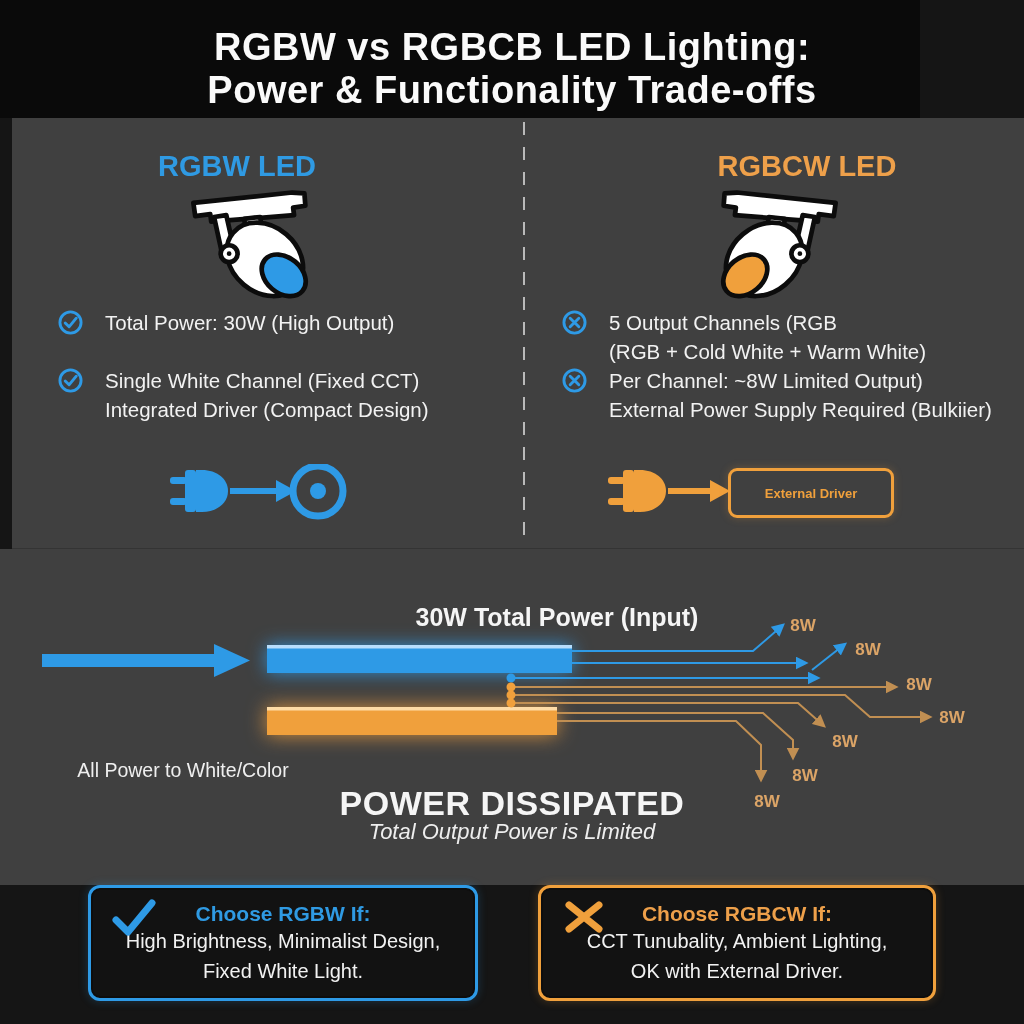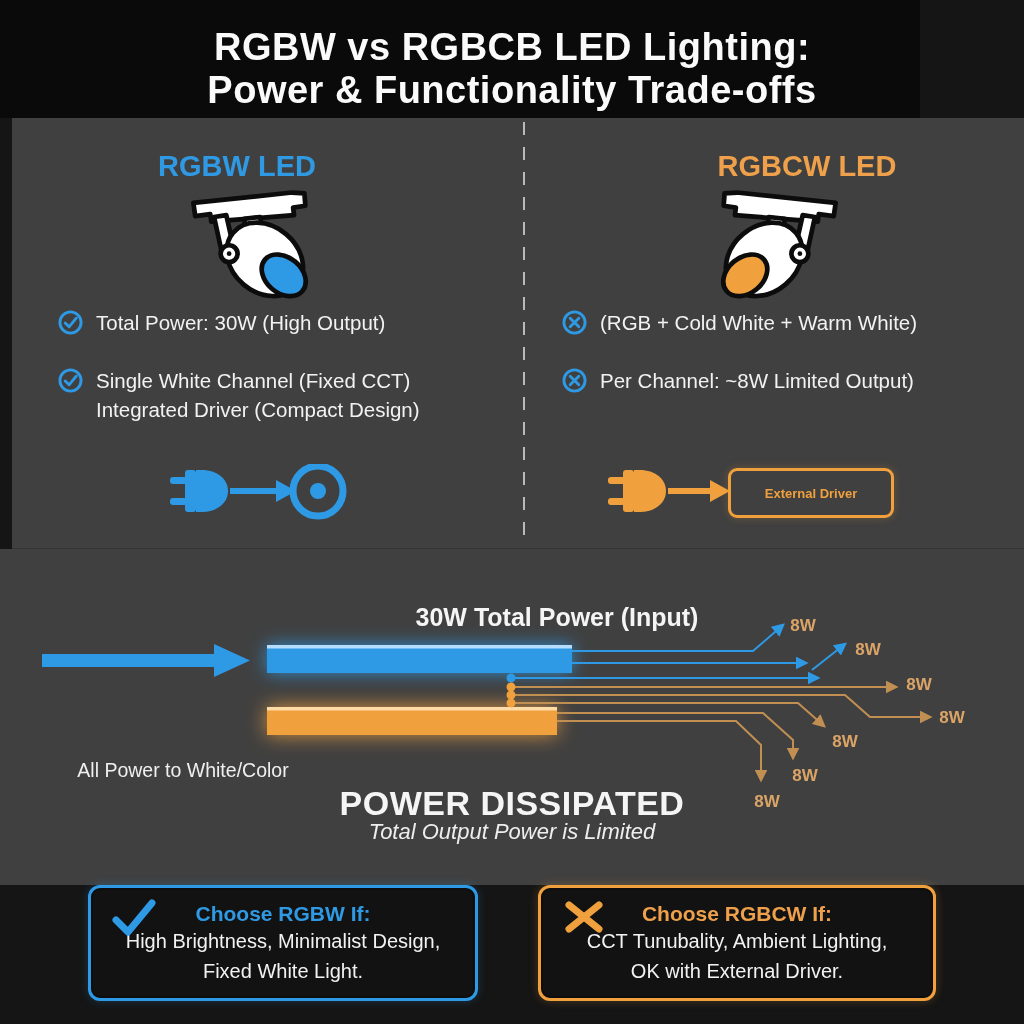--- a/index.html
+++ b/index.html
@@ -15,21 +15,21 @@
   .vdash{position:absolute;left:511px;top:4px;width:2px;height:424px;opacity:.85;
          background:repeating-linear-gradient(to bottom,#cfcfcf 0 13px,transparent 13px 25px);}
   .hline{position:absolute;left:0;top:430px;width:1024px;height:1px;background:#343434;}
   .colhead{position:absolute;top:32px;font-size:29px;font-weight:bold;text-align:center;}
   .colhead.l{left:20px;width:410px;color:#2f9ae3;}
   .colhead.r{left:580px;width:430px;color:#eea04a;}
   .spot{position:absolute;top:64px;width:160px;height:118px;}
   .spot.l{left:155px;} .spot.r{left:690px;transform:scaleX(-1);}
   .bullets{position:absolute;width:470px;}
   .bullets.l{left:46px;} .bullets.r{left:550px;}
-  .brow{position:absolute;left:0;display:flex;align-items:flex-start;gap:13px;}
+  .brow{position:absolute;left:0;display:flex;align-items:flex-start;gap:22px;}
   .brow .bi{flex:0 0 25px;width:25px;height:25px;margin-top:2px;}
   .brow .btxt{font-size:20.5px;line-height:29px;color:#f2f2f2;white-space:nowrap;}
   .row1{top:190px;} .row2{top:248px;justify-content:center;}
   .drv-l{position:absolute;left:158px;top:346px;width:180px;height:60px;}
   .drv-r{position:absolute;left:596px;top:346px;width:125px;height:60px;}
   .extbox{position:absolute;left:716px;top:350px;width:160px;height:44px;
           border:3px solid #f0a03c;border-radius:9px;display:flex;align-items:center;
           justify-content:center;font-size:13px;font-weight:bold;color:#f0a03c;
           box-shadow:0 0 8px rgba(240,160,60,.25);}
   
@@ -113,30 +113,32 @@
       </div>
     </div>
 
     <div class="bullets r">
       <div class="brow row1">
         <svg class="bi" viewBox="0 0 26 26">
           <circle cx="13" cy="13" r="11" fill="none" stroke="#2E9AE6" stroke-width="3"></circle>
           <path d="M8.5 8.5 L17.5 17.5 M17.5 8.5 L8.5 17.5" fill="none" stroke="#2E9AE6" stroke-width="3" stroke-linecap="round"></path>
         </svg>
         <div class="btxt">
+          <div>5 Output Channels (RGB</div>
           <div>(RGB + Cold White + Warm White)</div>
         </div>
       </div>
       <div class="brow row2">
         <svg class="bi" viewBox="0 0 26 26">
           <circle cx="13" cy="13" r="11" fill="none" stroke="#2E9AE6" stroke-width="3"></circle>
           <path d="M8.5 8.5 L17.5 17.5 M17.5 8.5 L8.5 17.5" fill="none" stroke="#2E9AE6" stroke-width="3" stroke-linecap="round"></path>
         </svg>
         <div class="btxt">
           <div>Per Channel: ~8W Limited Output)</div>
+          <div>External Power Supply Required (Bulkiier)</div>
         </div>
       </div>
     </div>
 
     <svg class="drv-l" viewBox="0 0 180 60">
       <g fill="#2E9AE6">
         <rect x="0" y="13" width="17" height="7" rx="3"></rect>
         <rect x="0" y="34" width="17" height="7" rx="3"></rect>
         <rect x="15" y="6" width="11" height="42" rx="3"></rect>
         <path d="M26 6 h6 c15 0 26 9 26 21 0 12 -11 21 -26 21 h-6 z"></path>

